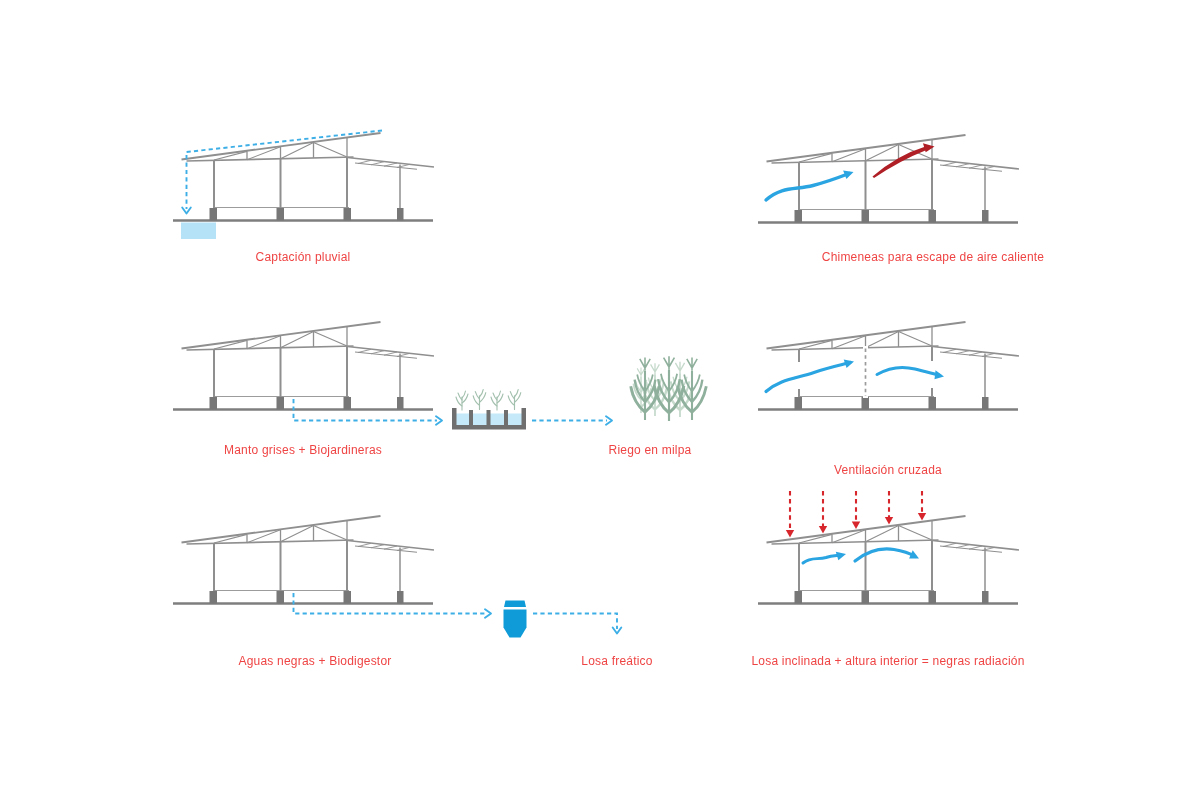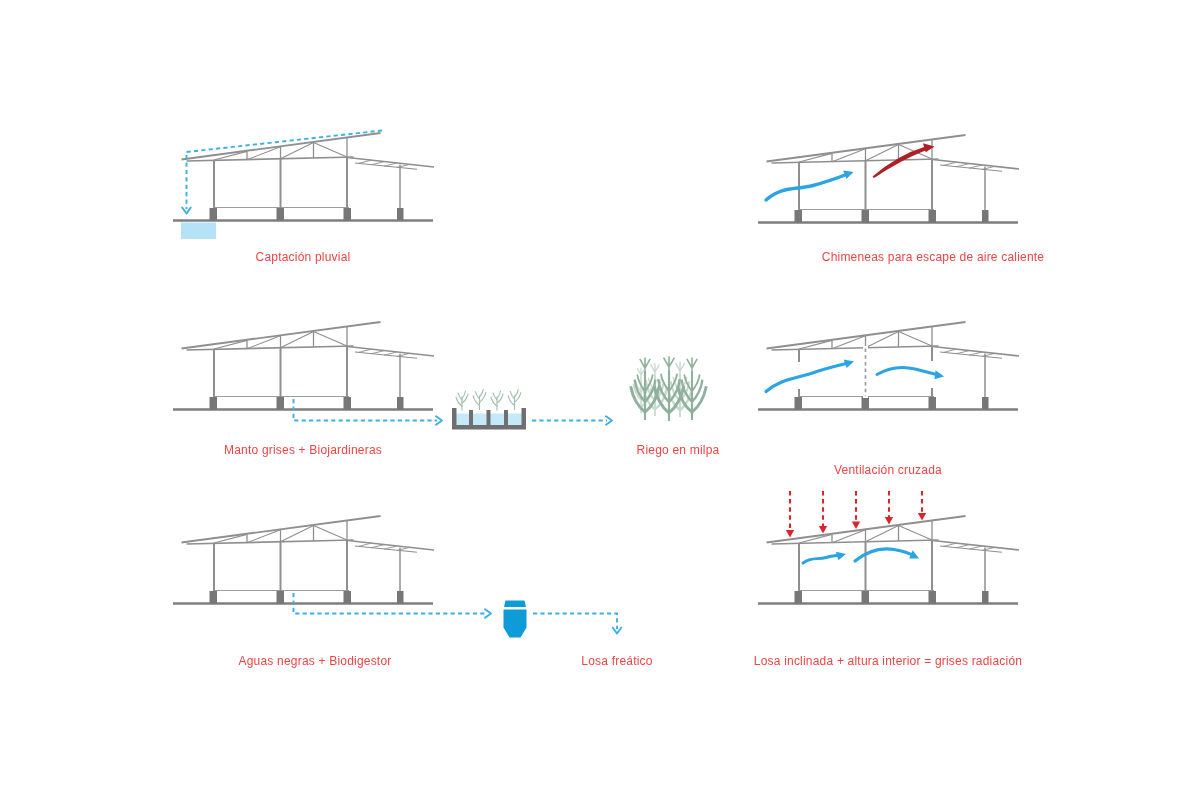--- a/index.html
+++ b/index.html
@@ -2,21 +2,21 @@
 <html><head>
 <meta charset="utf-8">
 <style>
   html,body{margin:0;padding:0;background:#ffffff;}
   .canvas{position:relative;width:1200px;height:800px;background:#ffffff;overflow:hidden;
           font-family:"Liberation Sans", sans-serif;}
   .canvas svg{position:absolute;left:0;top:0;}
   .caption{position:absolute;transform:translate(-50%,-50%);font-size:12px;letter-spacing:.2px;
            color:#ef4444;white-space:nowrap;}
   .c1{left:303px;top:257px;} .c2{left:888px;top:257px;margin-left:45px;}
-  .c3{left:303px;top:450px;} .c4{left:650px;top:450px;margin-left:28px;} .c5{left:888px;top:470px;}
+  .c3{left:303px;top:450px;} .c4{left:650px;top:450px;} .c5{left:888px;top:470px;}
   .c6{left:315px;top:661px;} .c7{left:617px;top:661px;} .c8{left:888px;top:661px;}
 </style>
 </head>
 <body>
 
 <div class="canvas">
 
 <svg width="1200" height="800" viewBox="0 0 1200 800">
   <defs>
 
@@ -174,15 +174,15 @@
   </g>
 </svg>
 
 <div class="caption c1">Captación pluvial</div>
 <div class="caption c2">Chimeneas para escape de aire caliente</div>
 <div class="caption c3">Manto grises + Biojardineras</div>
 <div class="caption c4">Riego en milpa</div>
 <div class="caption c5">Ventilación cruzada</div>
 <div class="caption c6">Aguas negras + Biodigestor</div>
 <div class="caption c7">Losa freático</div>
-<div class="caption c8">Losa inclinada + altura interior = grises radiación</div>
+<div class="caption c8">Losa inclinada + altura interior = negras radiación</div>
 
 </div>
 
 </body></html>

